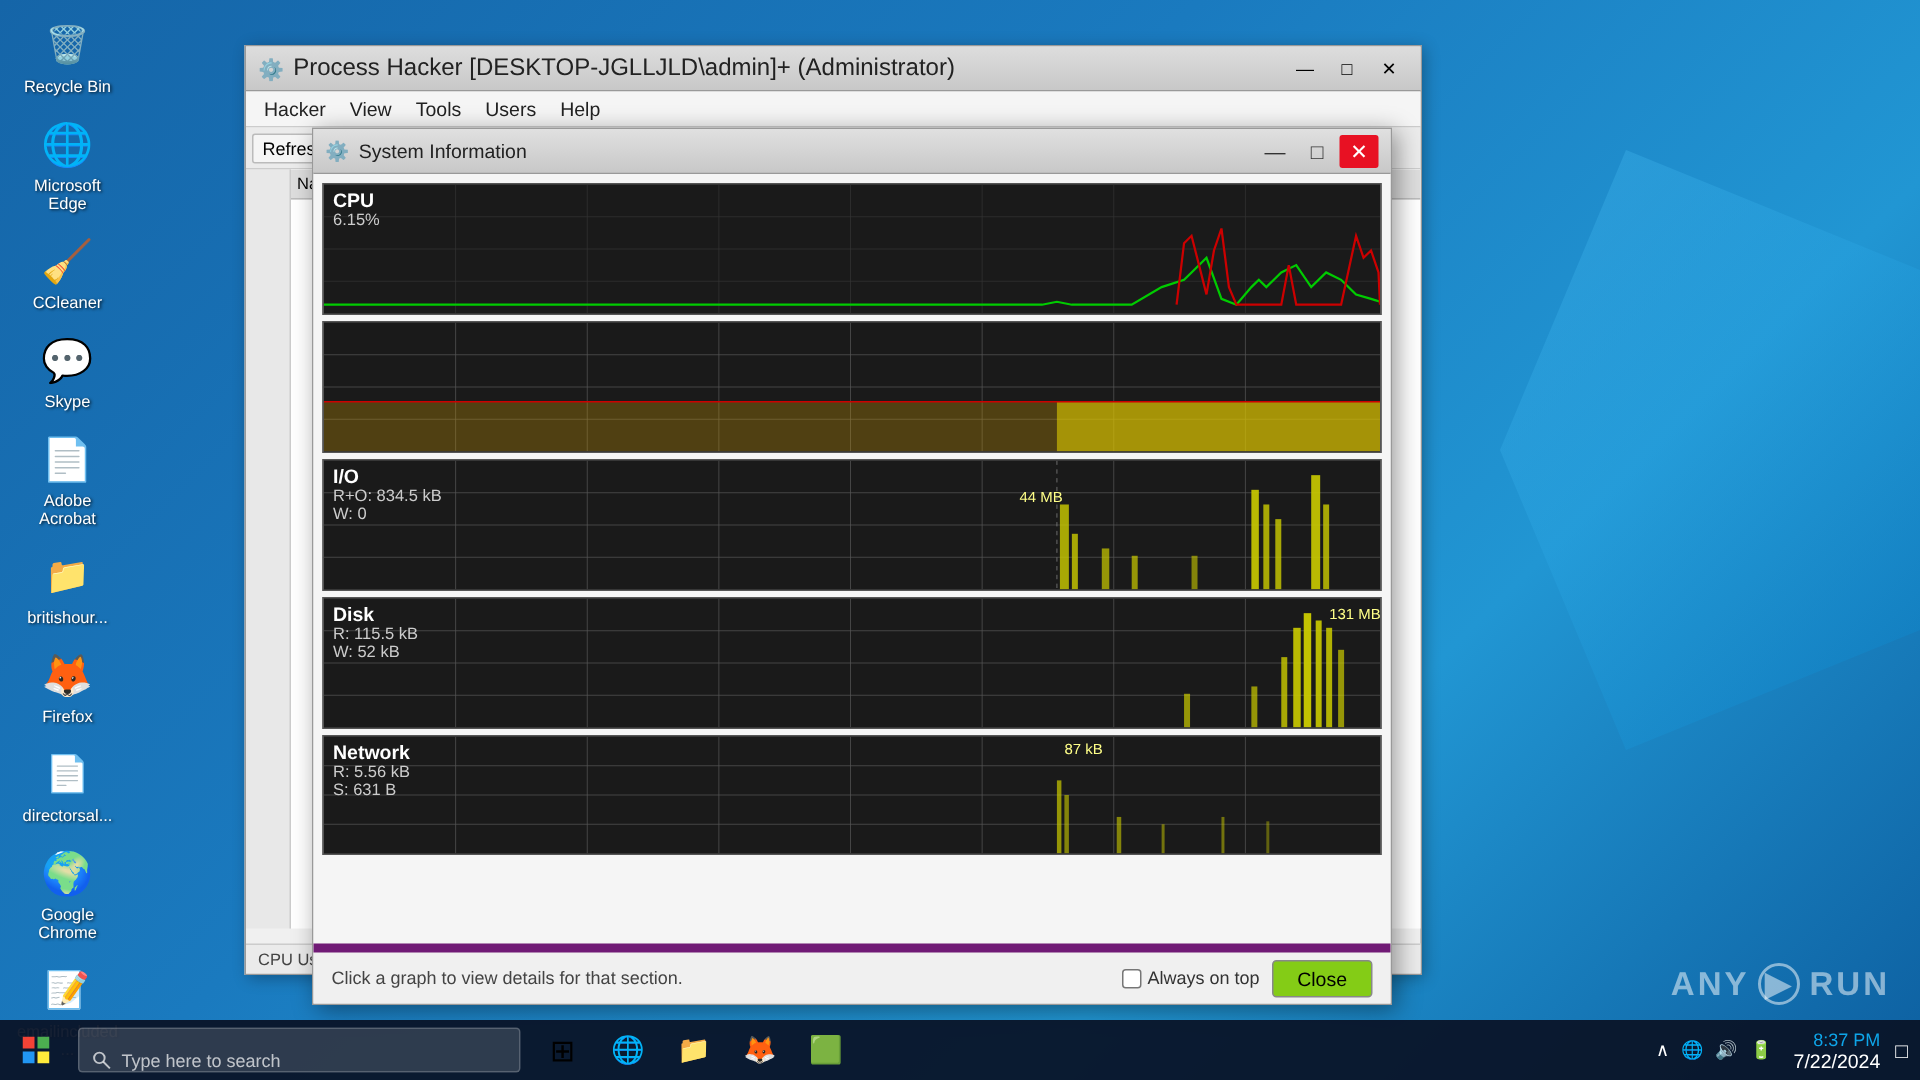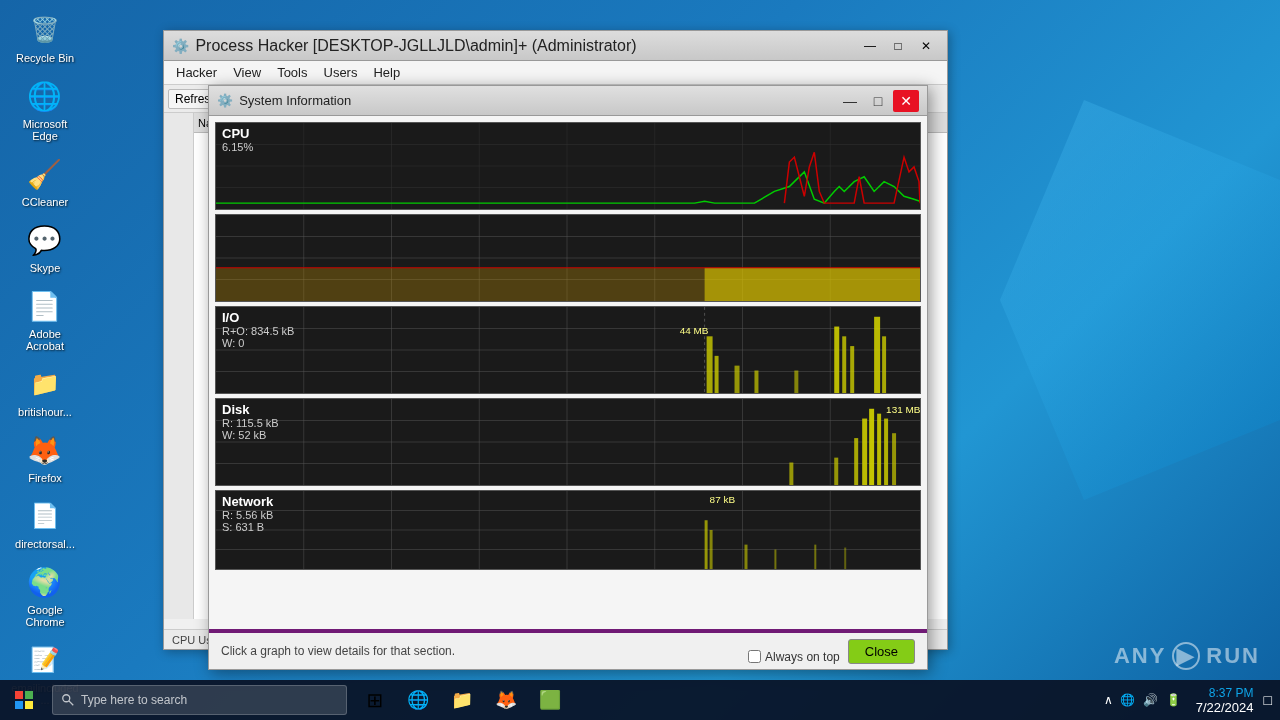--- a/index.html
+++ b/index.html
@@ -73,21 +73,21 @@
       justify-content: center;
       cursor: pointer;
       background: transparent;
     }
     .start-button svg {
       width: 18px;
       height: 18px;
     }
     .search-bar {
       display: flex;
-      align-items: center;
+      align-items: flex-end;
       background: rgba(255,255,255,0.15);
       border: 1px solid rgba(255,255,255,0.2);
       border-radius: 3px;
       height: 30px;
       width: 295px;
       padding: 0 8px;
       margin-left: 4px;
       cursor: text;
     }
     .search-bar svg {
@@ -381,34 +381,34 @@
       width: 100%;
       height: 100%;
       position: absolute;
       top: 0;
       left: 0;
     }
 
     .si-footer {
       height: 40px;
       background: #f0f0f0;
-      border-top: 4px solid #701a75;
+      border-top: 6px solid #701a75;
       display: flex;
       align-items: center;
       padding: 0 12px;
       flex-shrink: 0;
       justify-content: space-between;
     }
     .si-footer-text {
       font-size: 12px;
       color: #444;
     }
     .si-footer-right {
       display: flex;
-      align-items: flex-end;
+      align-items: center;
       gap: 8px;
     }
     .always-on-top {
       display: flex;
       align-items: center;
       gap: 4px;
       font-size: 12px;
       color: #333;
       cursor: pointer;
     }

